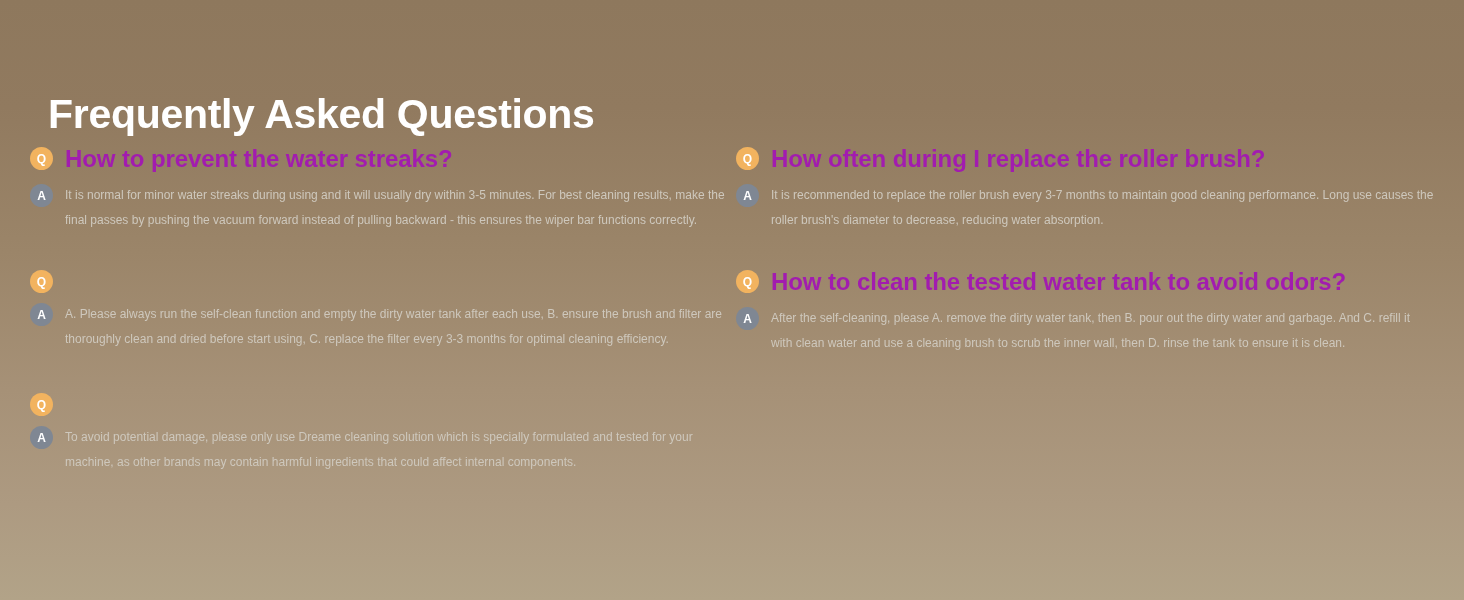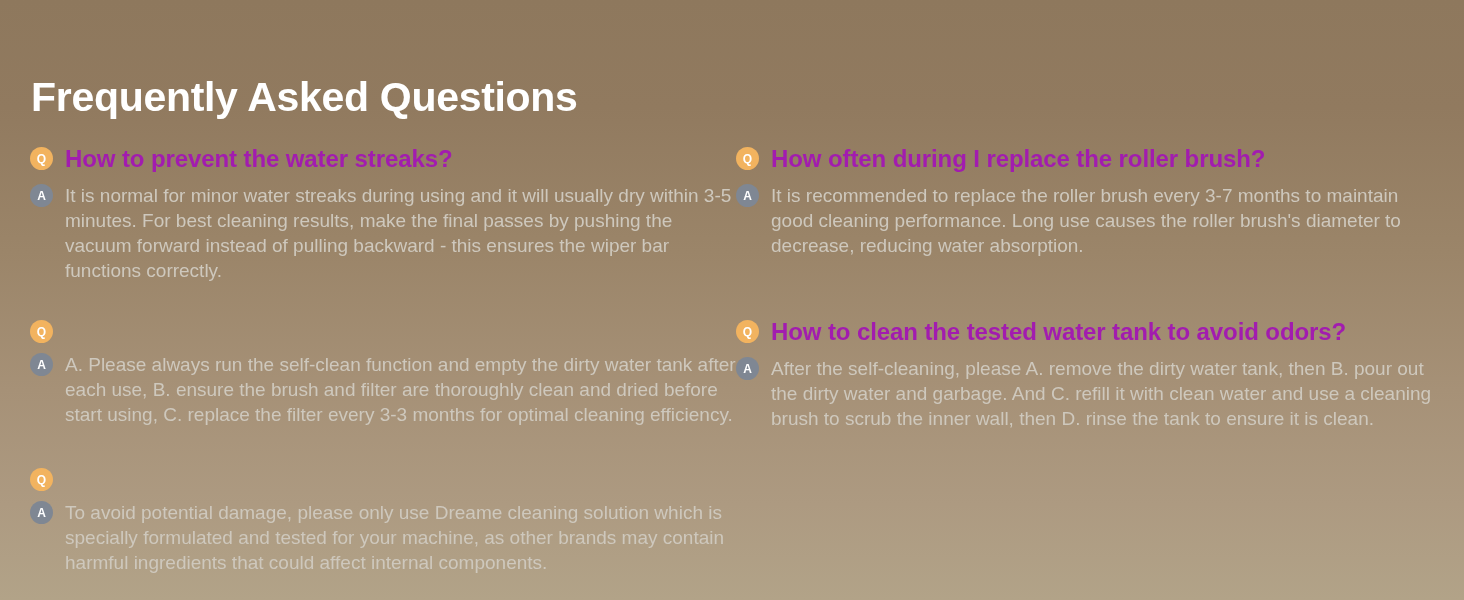--- a/index.html
+++ b/index.html
@@ -26,21 +26,21 @@
     width: 1464px;
     height: 600px;
     box-sizing: border-box;
     padding: 0 30px;
   }
 
   .faq-title {
     position: absolute;
     left: 30px;
     top: 70px;
-    margin: 1px;
+    margin: 18px;
     font-size: 41px;
     line-height: 52px;
     font-weight: bold;
     color: #ffffff;
     letter-spacing: -0.3px;
     text-align: right;
   }
 
   .faq-grid {
     position: absolute;
@@ -97,21 +97,21 @@
 
   .q-text {
     font-size: 24px;
     line-height: 31px;
     font-weight: bold;
     color: #a21caf;
     letter-spacing: -0.1px;
   }
 
   .a-text {
-    font-size: 19px;
+    font-size: 12px;
     line-height: 25px;
     font-weight: normal;
     color: #cec8bd;
     max-width: 672px;
   }
 
   
   .faq-grid > .faq-item:nth-child(even) .a-text {
     max-width: 668px;
   }

